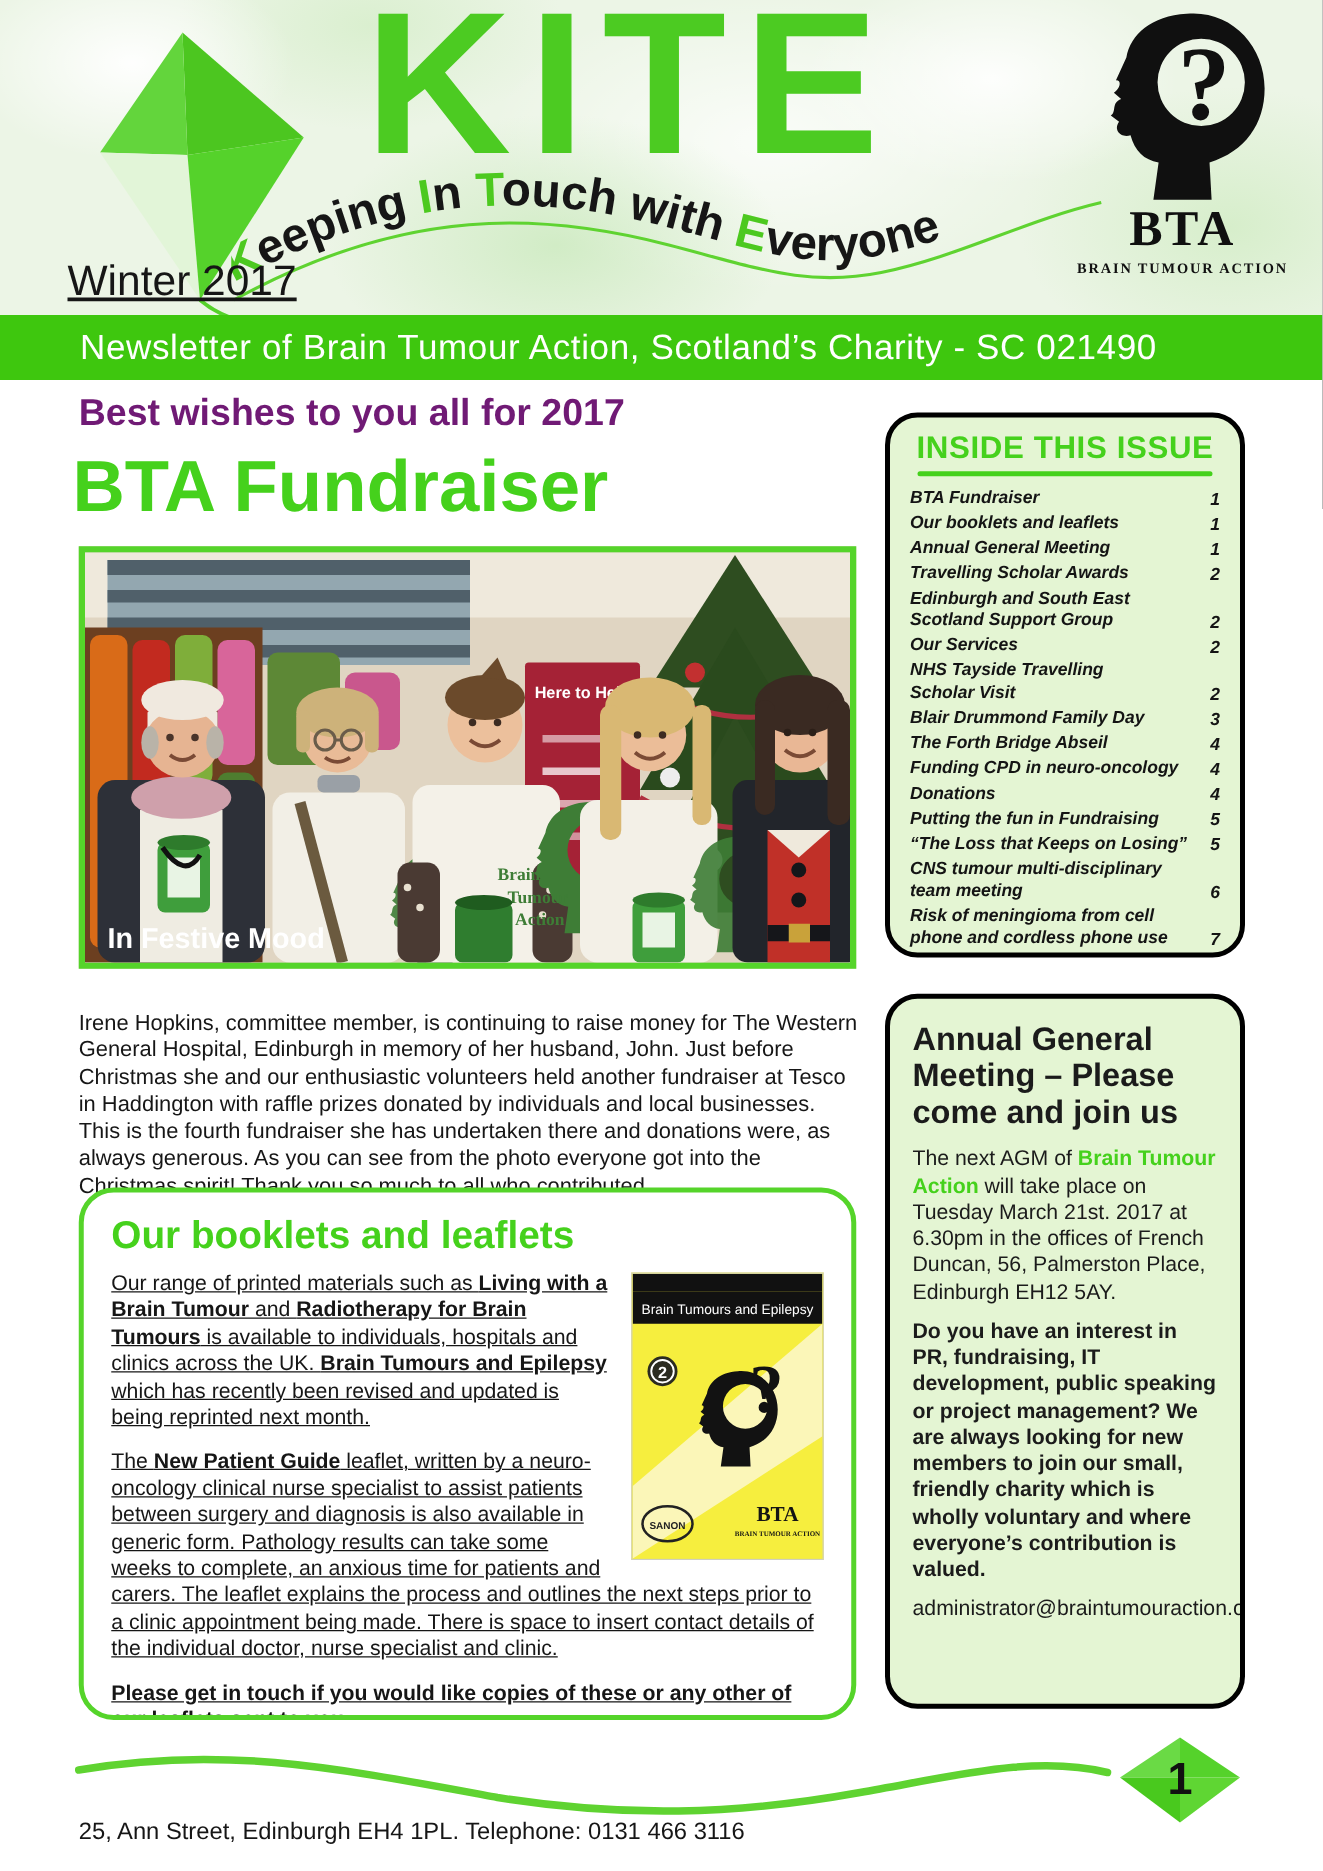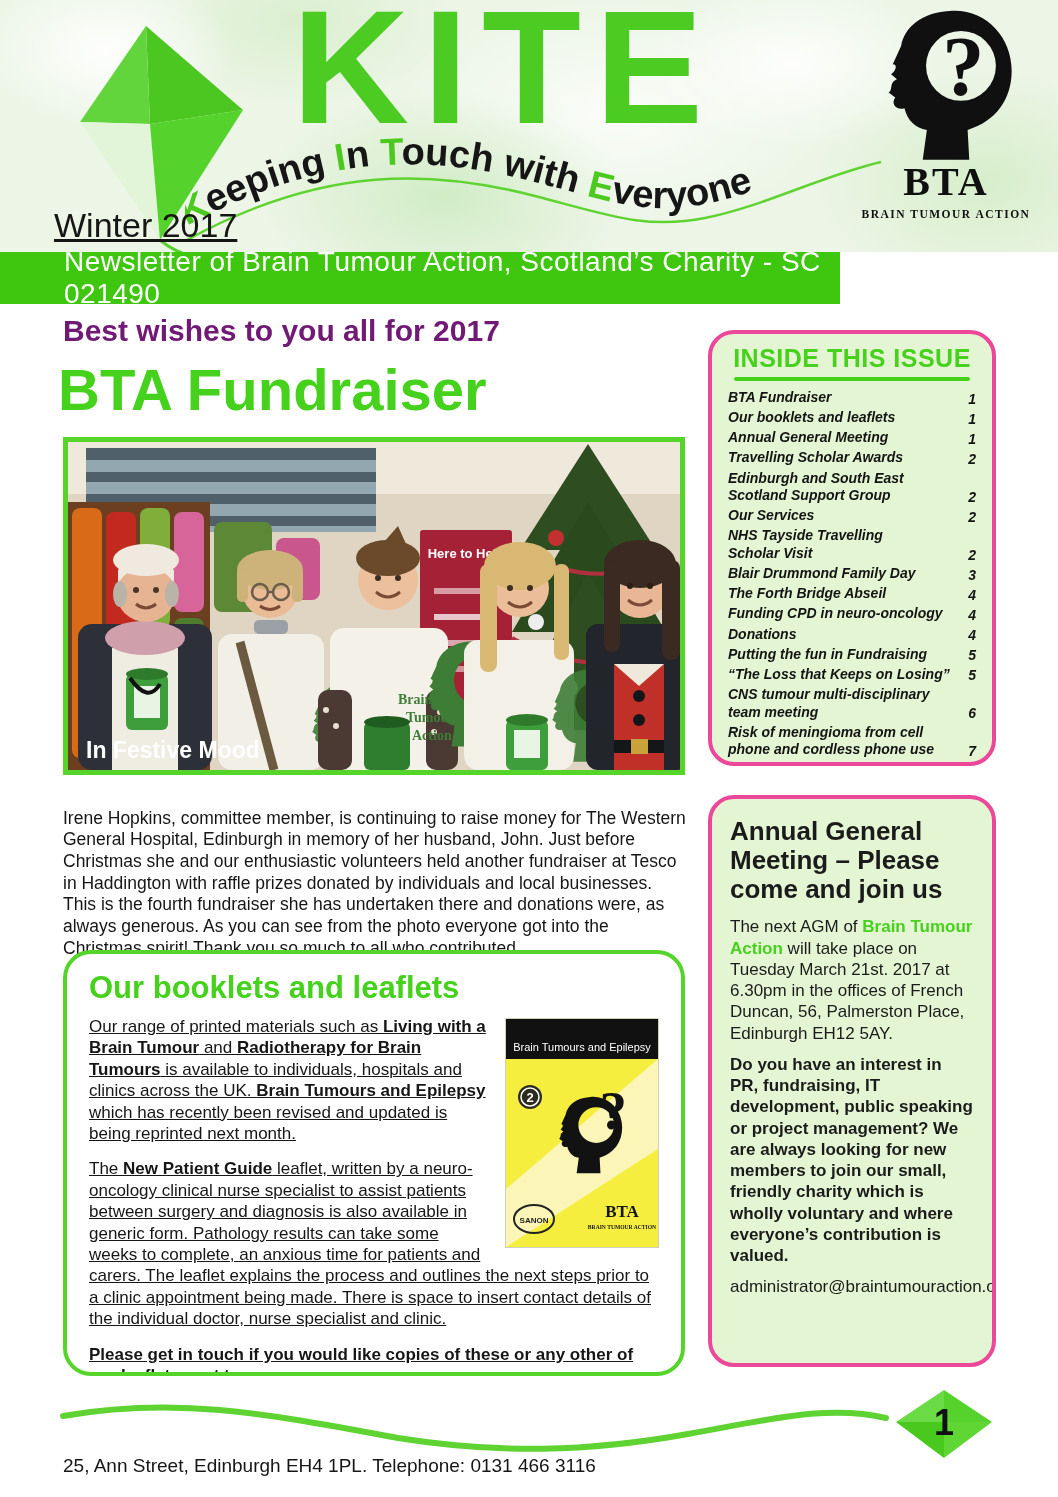--- a/index.html
+++ b/index.html
@@ -22,21 +22,21 @@
   .tagline-svg text{font-size:38px;font-weight:bold;fill:#161616;}
   .tagline-svg .g{fill:#4cc91f;}
   .issue-date{position:absolute;left:54px;top:206px;font-size:34px;color:#161616;text-decoration:underline;}
   .bta-logo{position:absolute;left:856px;top:6px;width:180px;text-align:center;}
   .bta-abbr{font-family:"Liberation Serif",serif;font-size:40px;font-weight:bold;color:#101010;
             letter-spacing:2px;line-height:1;margin-top:-6px;}
   .bta-name{font-family:"Liberation Serif",serif;font-size:11.5px;font-weight:bold;color:#101010;
             letter-spacing:1.5px;margin-top:6px;}
 
   
-  .banner{position:absolute;left:0;top:252px;width:840px;height:52px;background:#3ec70e;
+  .banner{position:absolute;left:0;top:252px;width:1058px;height:52px;background:#3ec70e;
           display:flex;align-items:center;}
   .banner span{color:#ffffff;font-size:28px;padding-left:64px;letter-spacing:.5px;}
 
   
   .greeting{position:absolute;left:63px;top:314px;font-size:30px;font-weight:bold;color:#701a75;}
   .headline{position:absolute;left:58px;top:356px;font-size:58px;font-weight:bold;color:#45d11c;}
   .photo{position:absolute;left:63px;top:437px;width:612px;height:328px;border:5px solid #55d42a;
          background:#e3d8c6;}
   .photo svg{display:block;}
   .intro{position:absolute;left:63px;top:790px;width:624px;font-size:17.5px;line-height:1.24;
@@ -44,21 +44,21 @@
 
   .booklets-box{position:absolute;left:63px;top:950px;width:622px;height:426px;background:#ffffff;
       border:4px solid #55d42a;border-radius:28px;box-sizing:border-box;padding:14px 22px;overflow:hidden;}
   .booklets-title{font-size:31px;font-weight:bold;color:#45d11c;margin:2px 0 10px 0;}
   .booklets-box p{font-size:17px;line-height:1.26;margin:0 0 14px 0;color:#161616;text-decoration:underline;}
   .booklets-box .b{font-weight:bold;}
   .cover{float:right;width:152px;height:228px;margin:2px 0 8px 14px;border:1px solid #cfcfbe;
          position:relative;background:#f6ee3e;overflow:hidden;}
 
   
-  .side-box{position:absolute;left:708px;width:288px;background:#e4f5d3;border:4px solid #ec4899;
+  .side-box{position:absolute;left:708px;width:288px;background:#e4f5d3;border:4px solid #000000;
             border-radius:26px;box-sizing:border-box;overflow:hidden;}
   .toc-box{top:330px;height:436px;padding:10px 16px;}
   .toc-title{text-align:center;font-size:25px;font-weight:bold;color:#45d11c;letter-spacing:.5px;}
   .toc-rule{height:4px;background:#45d11c;margin:4px 6px 8px 6px;border-radius:2px;}
   .toc-row{display:flex;align-items:flex-end;margin-bottom:2.5px;}
   .toc-label{flex:1;font-size:14px;font-weight:bold;font-style:italic;line-height:1.26;
              white-space:pre-line;color:#141414;}
   .toc-page{font-size:14px;font-weight:bold;font-style:italic;color:#141414;padding-left:6px;}
 
   .agm-box{top:795px;height:572px;padding:14px 18px;}

